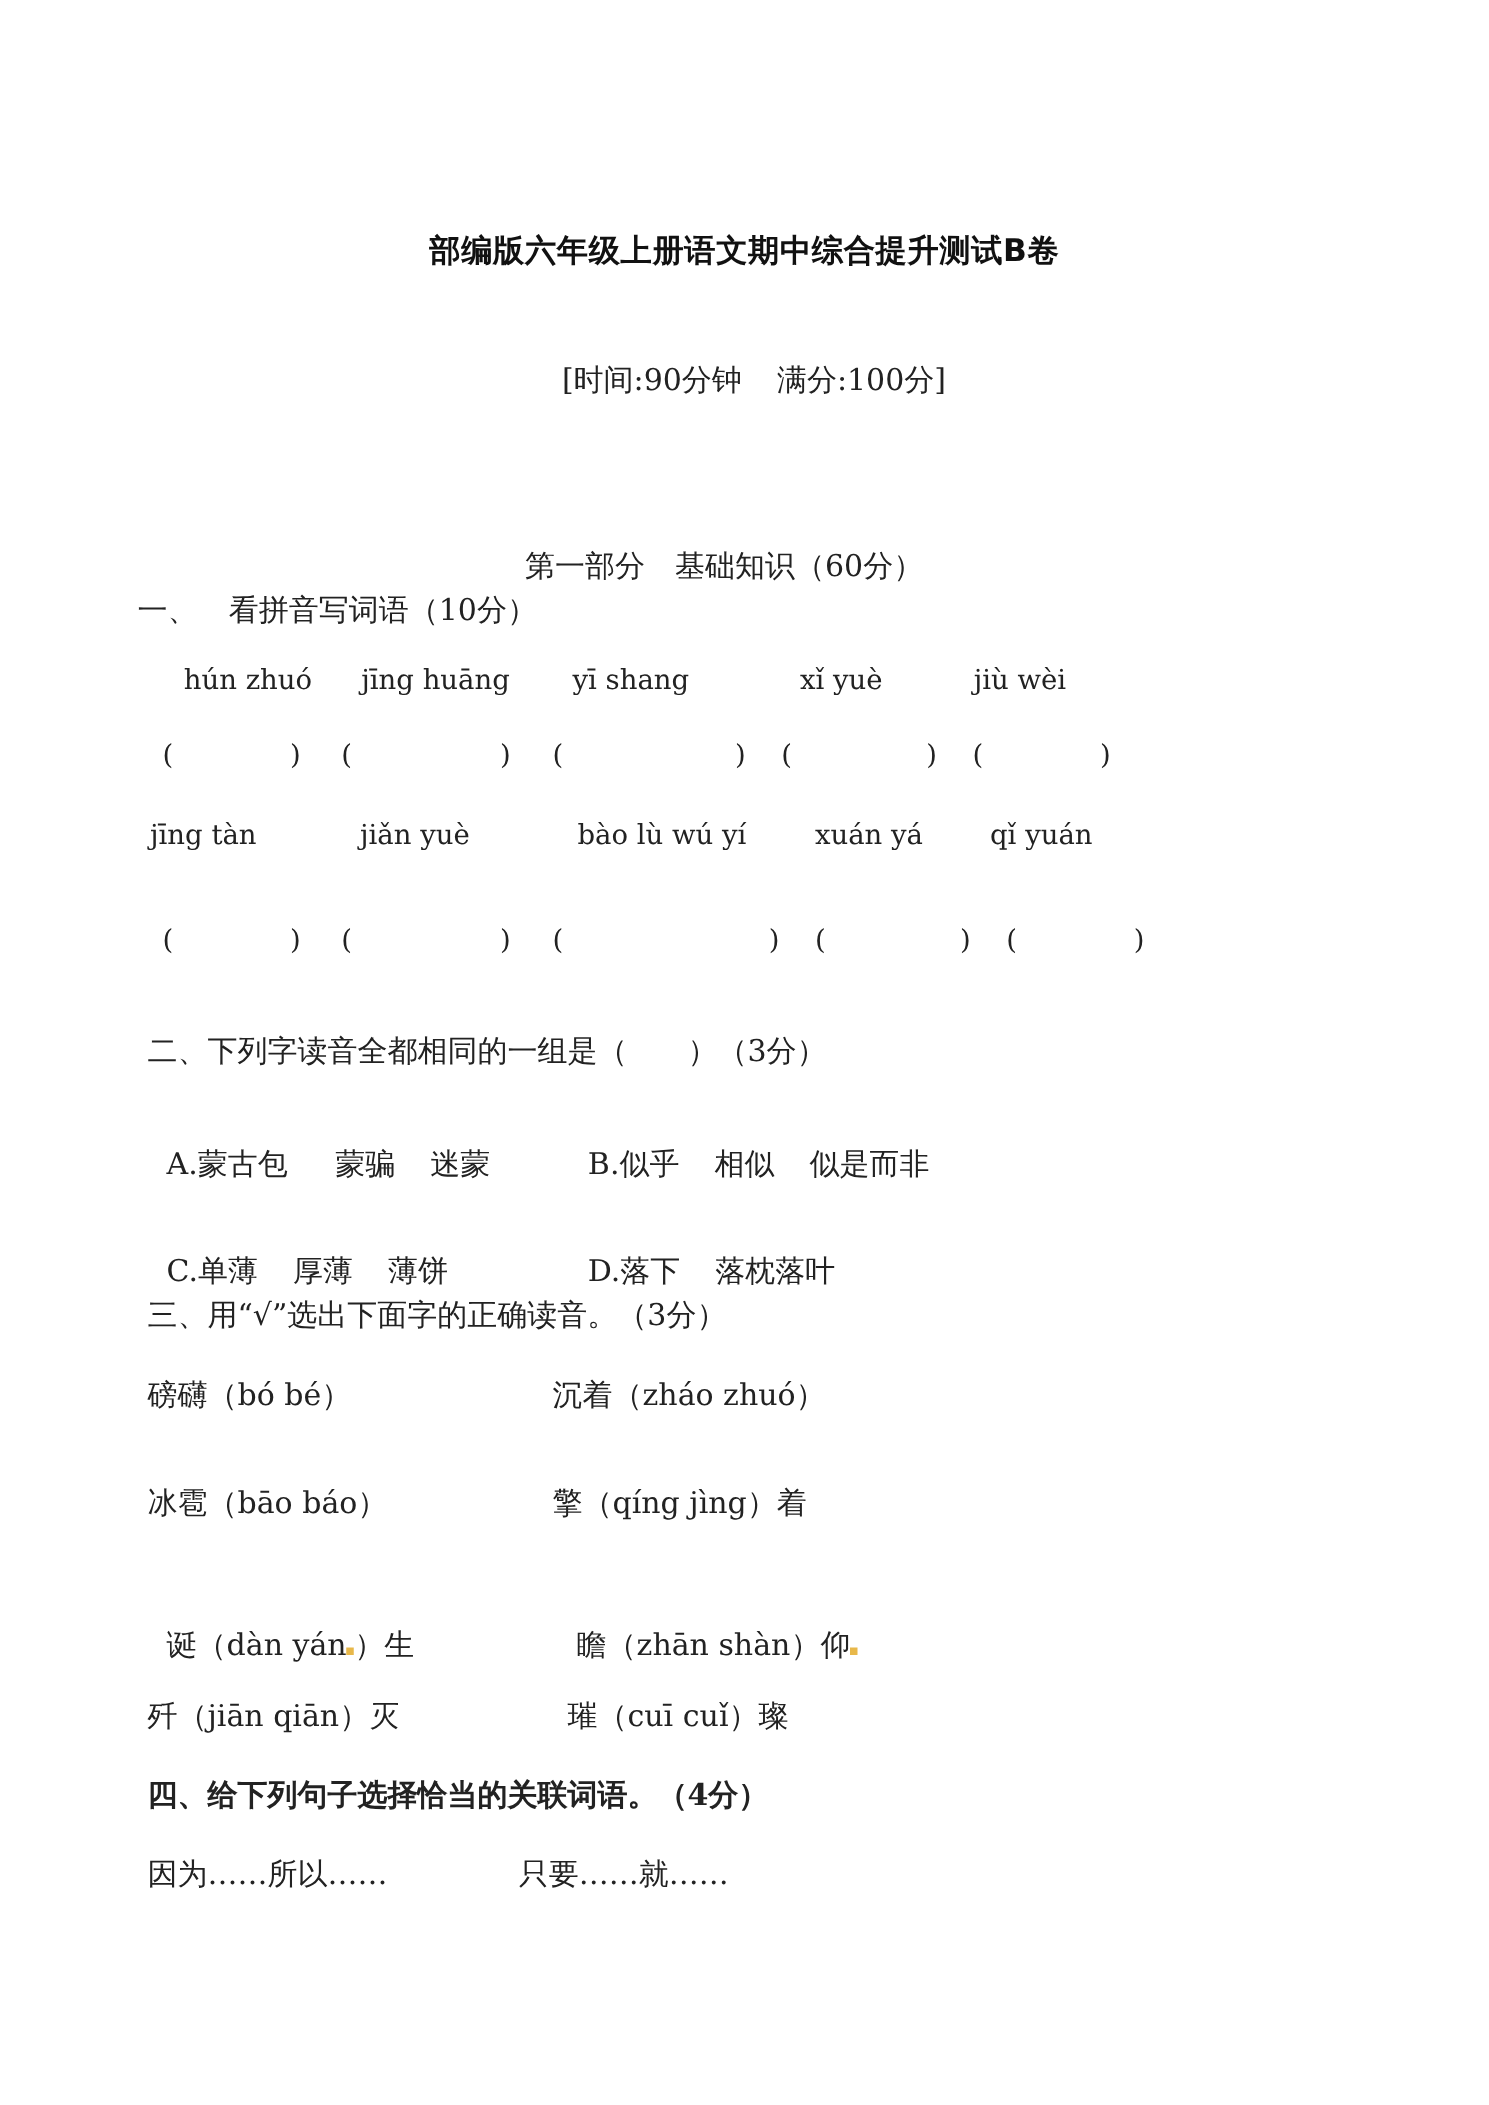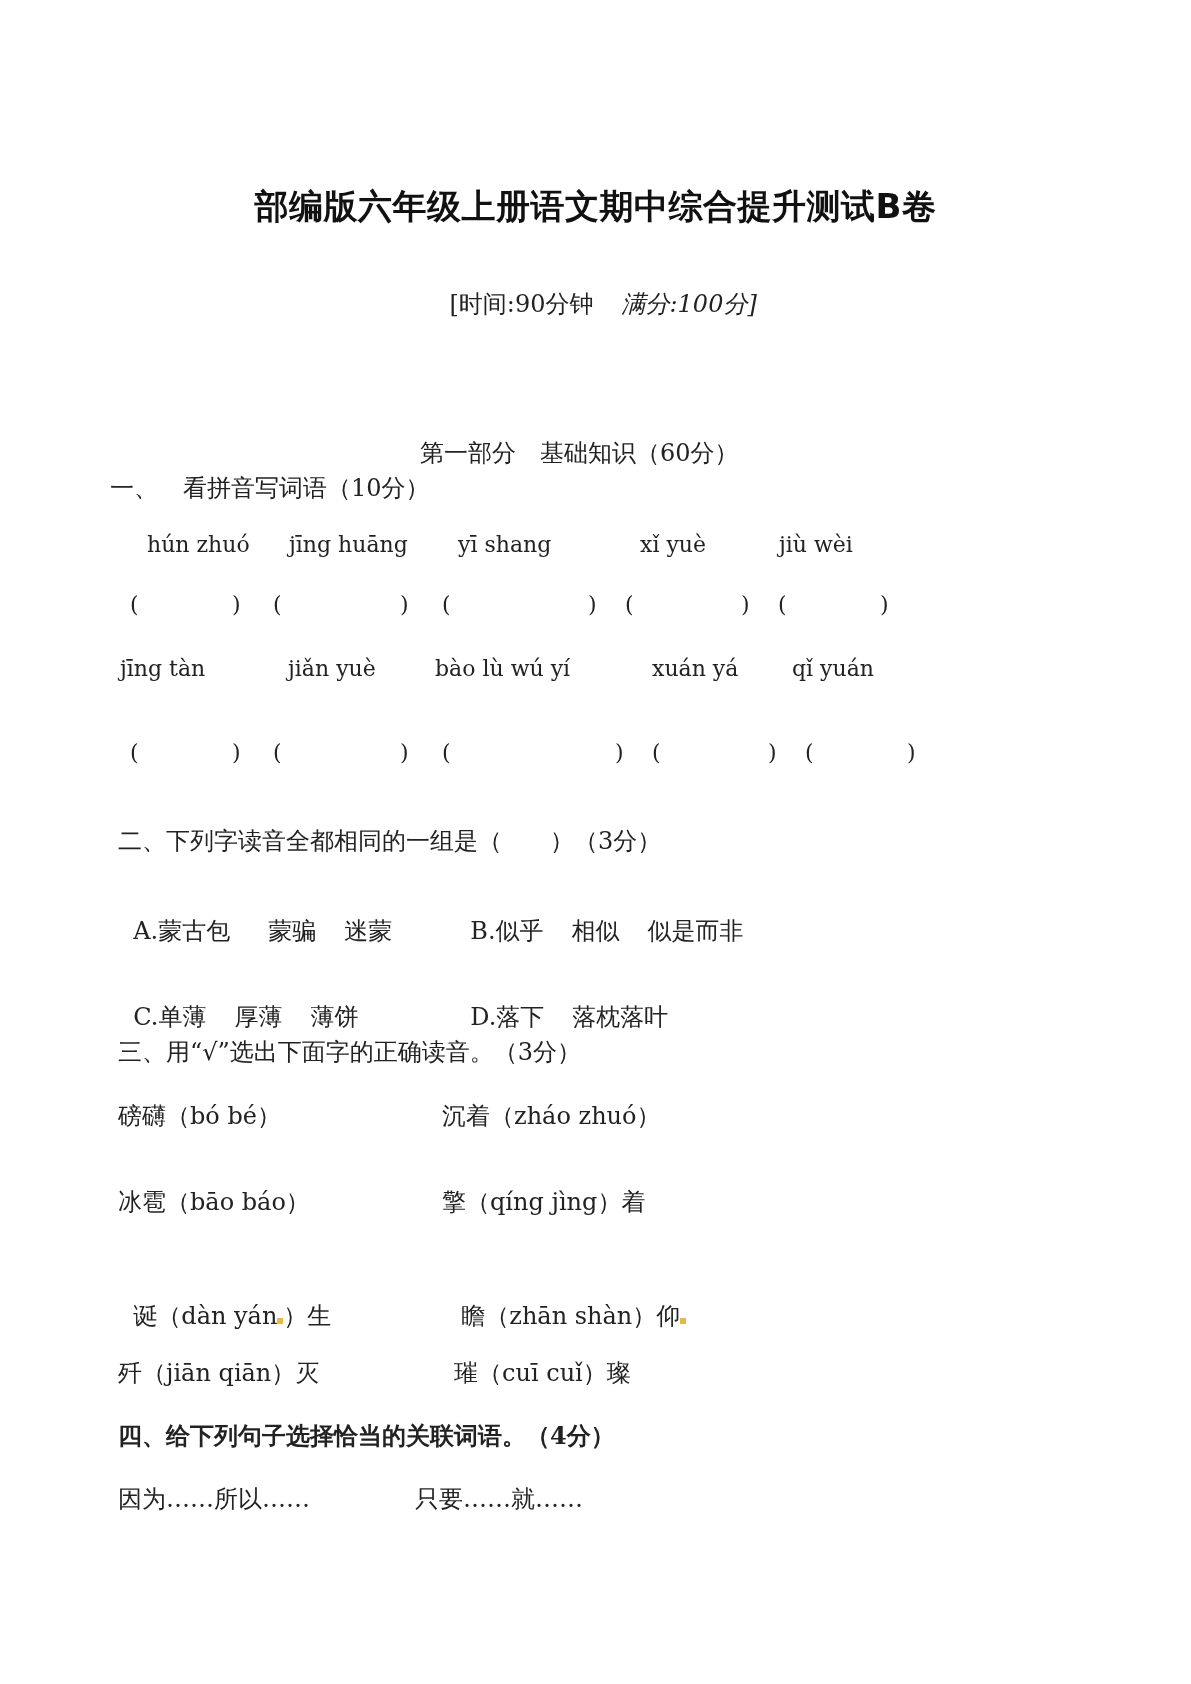--- a/index.html
+++ b/index.html
@@ -14,31 +14,31 @@
       overflow: hidden;
       font-family: "DejaVu Serif", "Liberation Serif", serif;
       color: #1a1a1a;
     }
     .abs { position: absolute; white-space: pre; }
     .title {
       left: 0; width: 1191px; top: 184px;
       text-align: center;
       font-family: "DejaVu Sans", "Liberation Sans", sans-serif;
       font-weight: bold;
-      font-size: 34px;
+      font-size: 25px;
       letter-spacing: 0.5px;
       color: #111;
     }
     .time-line {
       left: 0; width: 1191px; top: 260px;
       text-align: center;
       font-size: 24px;
       color: #222;
     }
-    .time-line span + span { margin-left: 28px; font-style: italic; }
+    .time-line span + span { margin-left: 28px; }
     table.score {
       position: absolute;
       left: 177px; top: 305px;
       border-collapse: collapse;
       font-size: 24px;
       color: #222;
     }
     table.score td {
       border: 1.5px solid #555;
       text-align: center;
@@ -102,21 +102,21 @@
   <div class="abs py" style="left:625px; top:592px;">(</div>
   <div class="abs py" style="left:741px; top:592px;">)</div>
 </div>
 <div>
   <div class="abs py" style="left:778px; top:592px;">(</div>
   <div class="abs py" style="left:880px; top:592px;">)</div>
 </div>
 
 <div class="abs py" style="left:120px; top:656px;">jīng tàn</div>
 <div class="abs py" style="left:288px; top:656px;">jiǎn yuè</div>
-<div class="abs py" style="left:435px; top:656px;text-align:right;">bào lù wú yí</div>
+<div class="abs py" style="left:462px; top:656px;text-align:right;">bào lù wú yí</div>
 <div class="abs py" style="left:652px; top:656px;">xuán yá</div>
 <div class="abs py" style="left:792px; top:656px;">qǐ yuán</div>
 
 <div>
   <div class="abs py" style="left:130px; top:740px;">(</div>
   <div class="abs py" style="left:232px; top:740px;">)</div>
 </div>
 <div>
   <div class="abs py" style="left:273px; top:740px;">(</div>
   <div class="abs py" style="left:400px; top:740px;">)</div>

